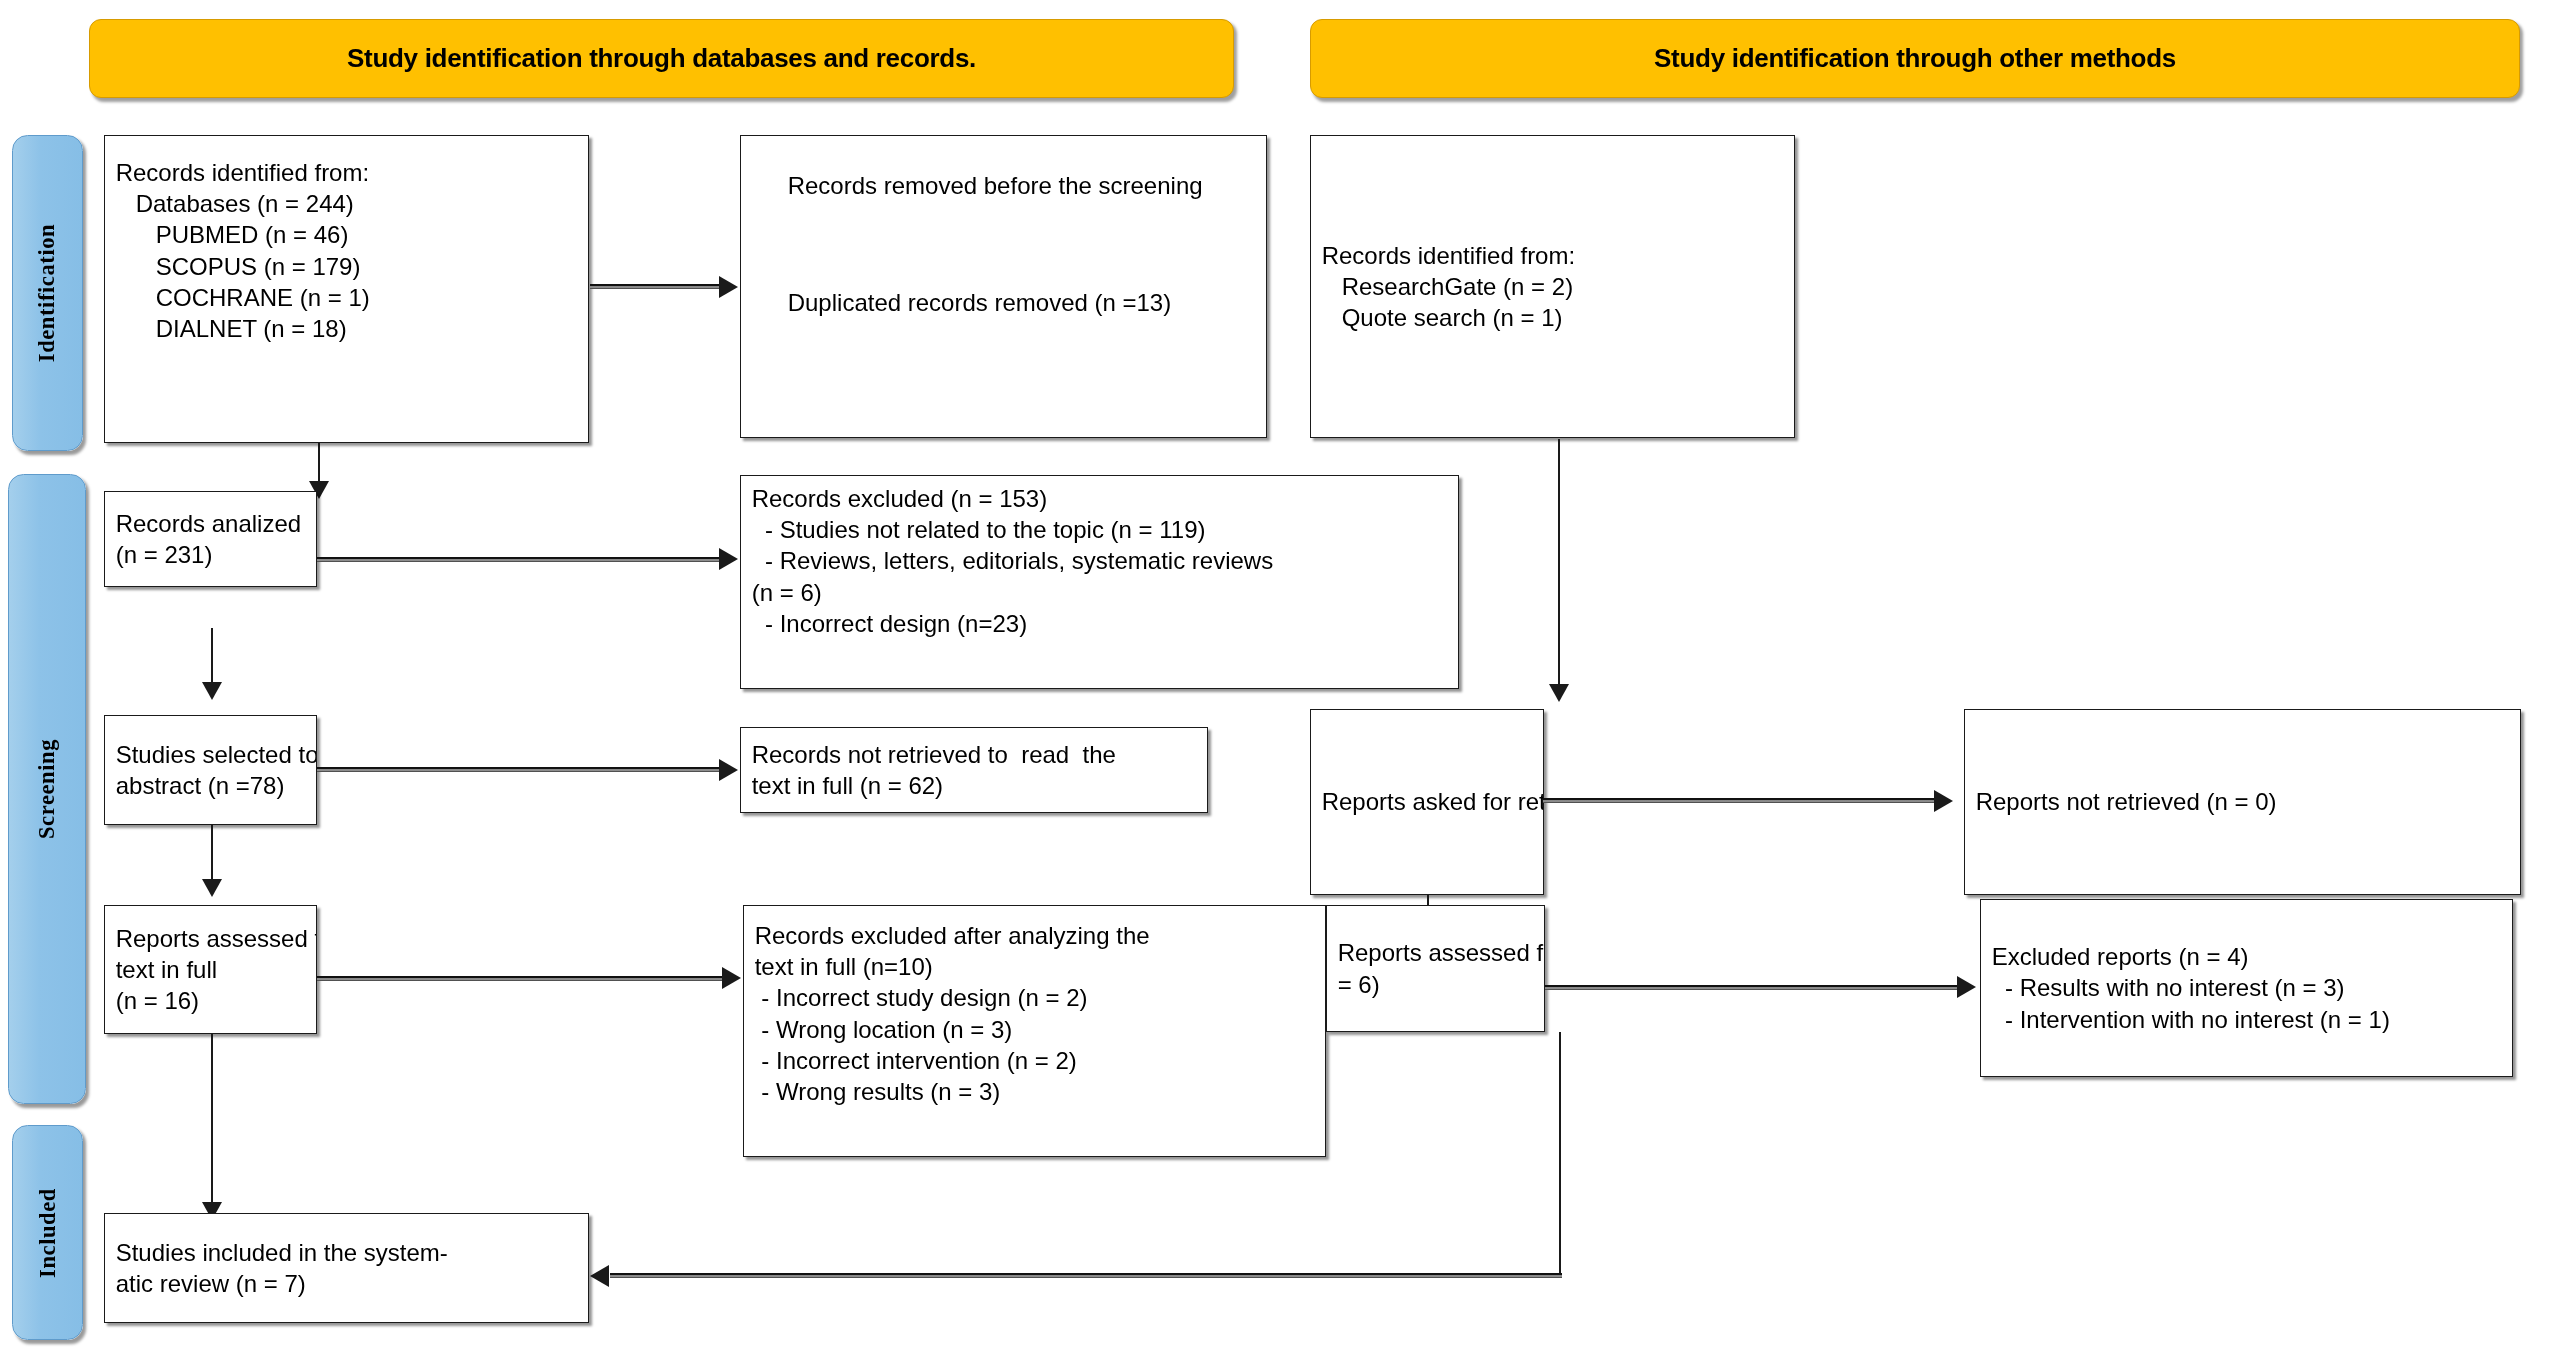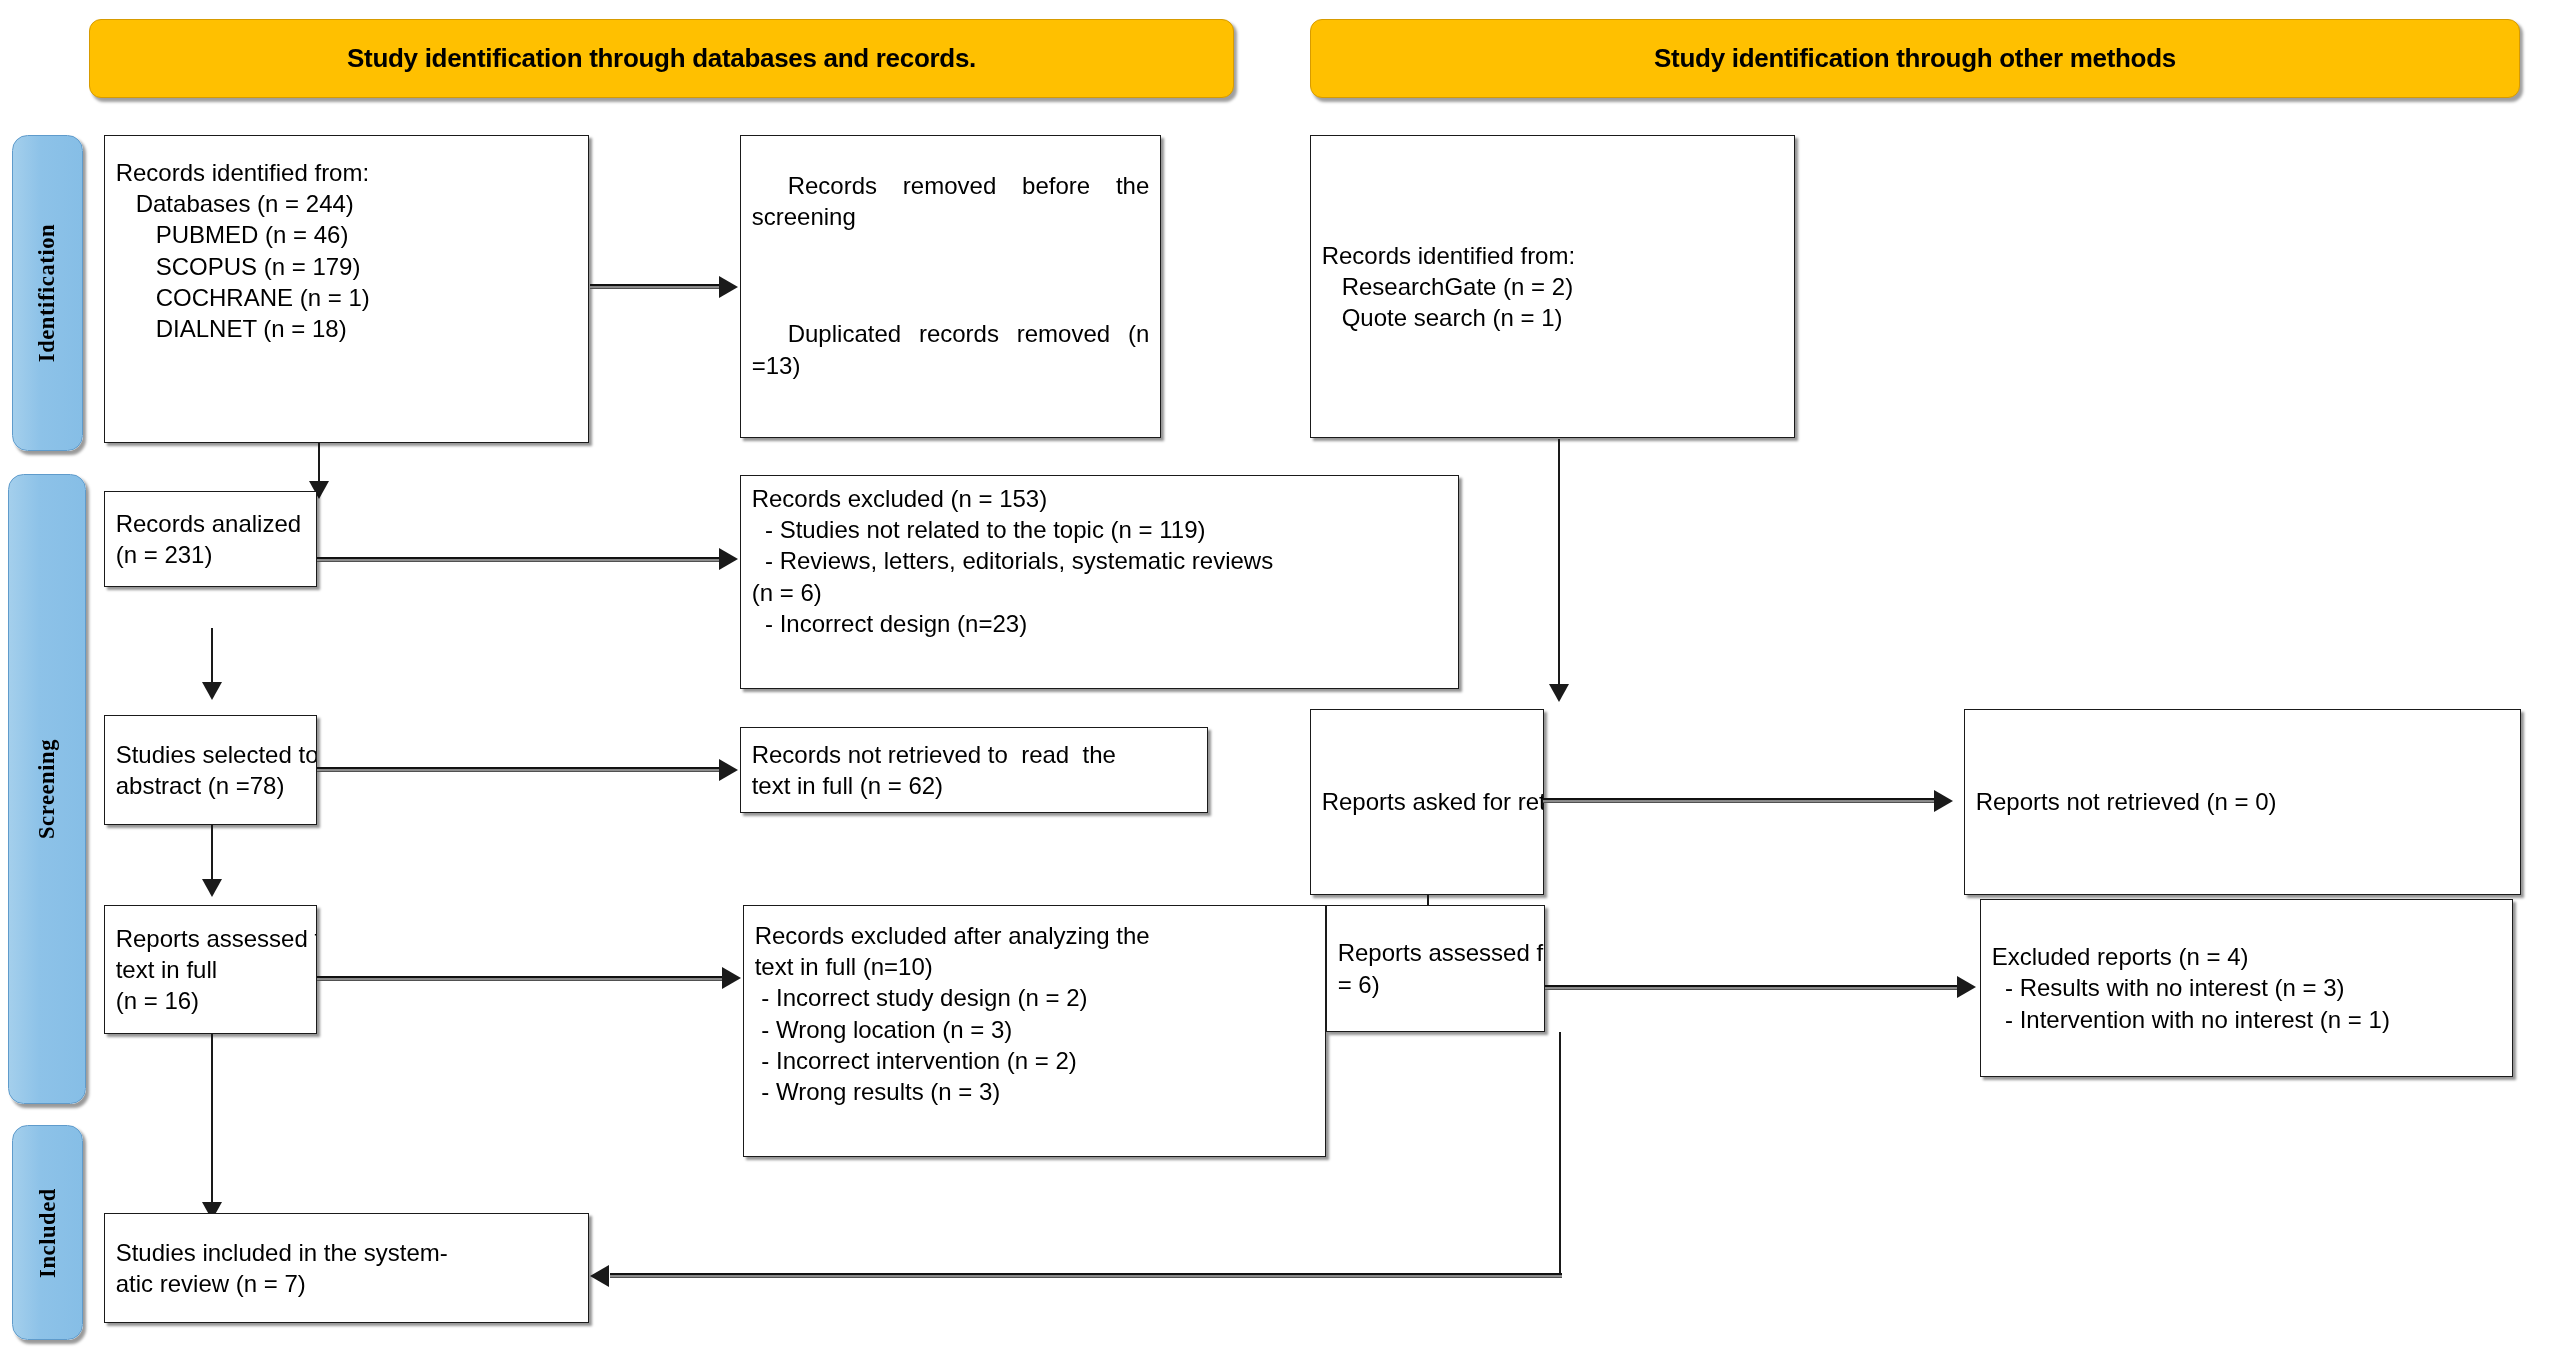--- a/index.html
+++ b/index.html
@@ -98,21 +98,21 @@
 
   <div class="box vtop" style="left:104px;top:135px;width:485px;height:308px;padding-top:21px;">
     <span class="ln">Records identified from:</span>
     <span class="ln">   Databases (n = 244)</span>
     <span class="ln">      PUBMED (n = 46)</span>
     <span class="ln">      SCOPUS (n = 179)</span>
     <span class="ln">      COCHRANE (n = 1)</span>
     <span class="ln">      DIALNET (n = 18)</span>
   </div>
 
-  <div class="box just vtop" style="left:740px;top:135px;width:421px;height:303px;padding-top:34px;text-align:justify;gap:30px;">
+  <div class="box just vtop" style="left:740px;top:135px;width:527px;height:303px;padding-top:34px;text-align:justify;gap:30px;">
     <span class="ln" style="text-indent:36px;">      Records removed before the screening</span>
     <span class="ln" style="height:26px;"></span>
     <span class="ln" style="text-indent:36px;">      Duplicated records removed (n =13)</span>
   </div>
 
   <div class="box vmid" style="left:1310px;top:135px;width:485px;height:303px;">
     <span class="ln">Records identified from:</span>
     <span class="ln">   ResearchGate (n = 2)</span>
     <span class="ln">   Quote search (n = 1)</span>
   </div>

